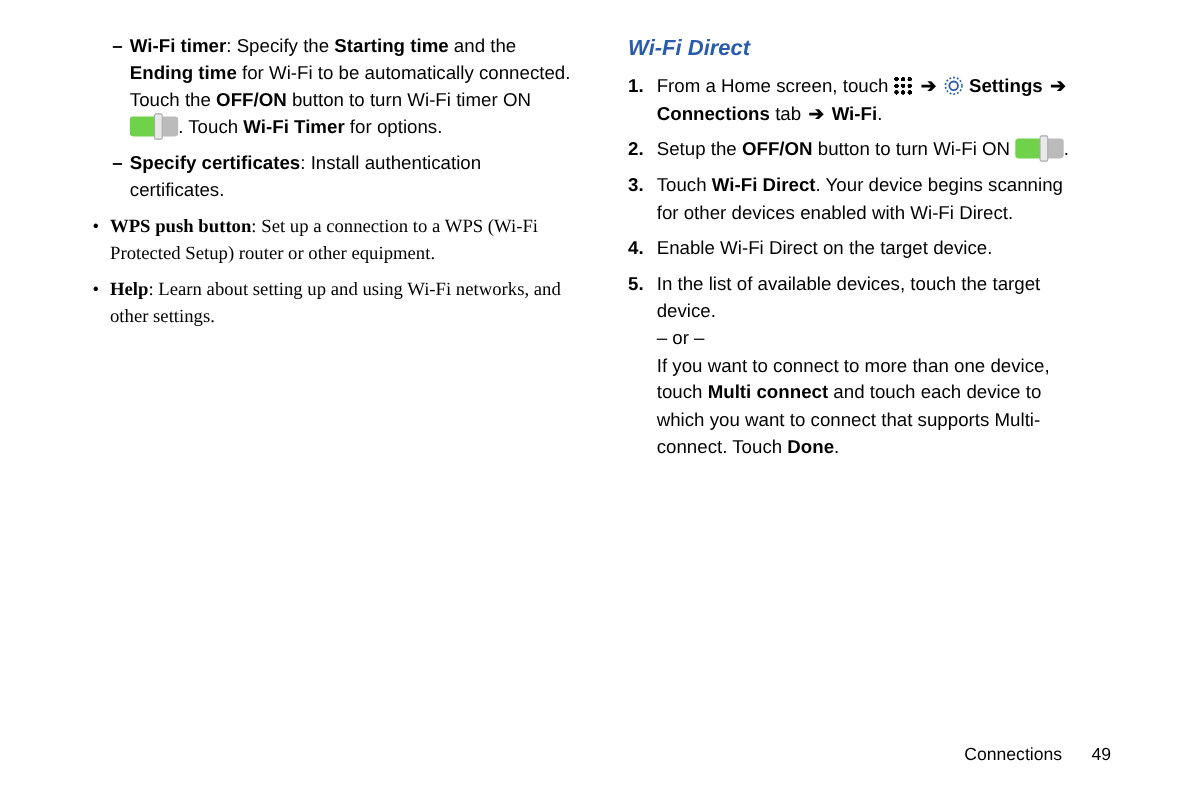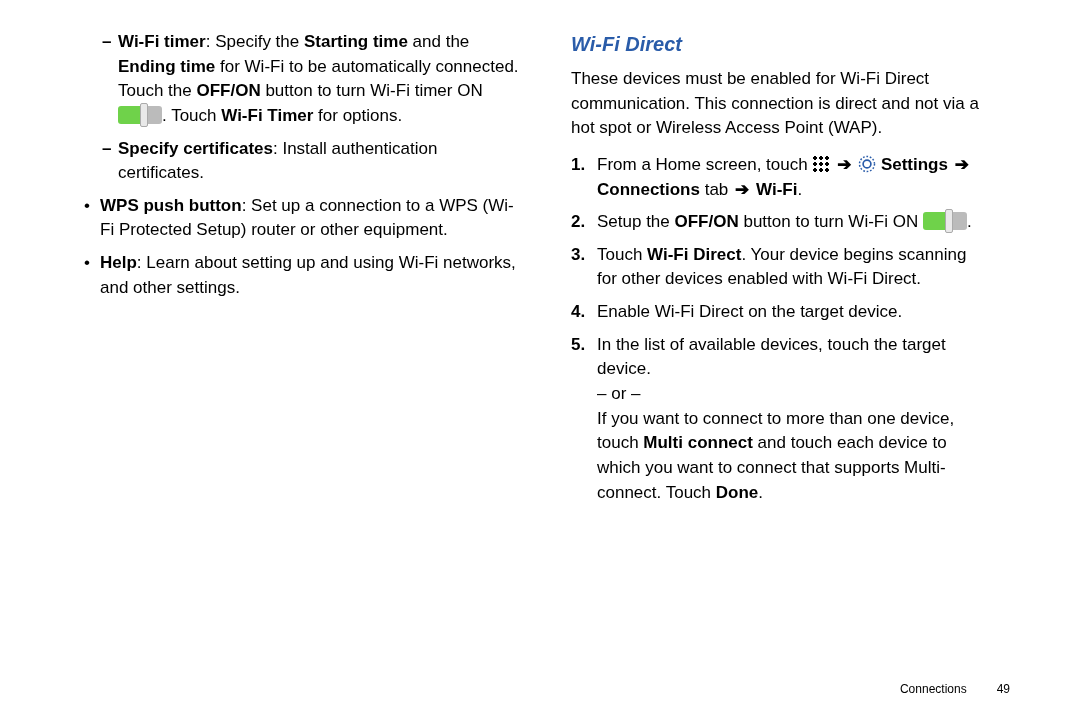--- a/index.html
+++ b/index.html
@@ -59,20 +59,21 @@
     position: absolute;
     left: 0;
     top: 0;
     font-weight: bold;
   }
   ul.bullet > li {
     list-style: none;
     position: relative;
     padding-left: 16px;
     margin-bottom: 8px;
+    font-family: Liberation Serif, serif;
   }
   ul.bullet > li::before {
     content: "•";
     position: absolute;
     left: 0;
     top: 0;
   }
   ol.num {
     counter-reset: step;
   }
@@ -146,21 +147,21 @@
   .settings-icon svg { display: block; }
   .arrow {
     font-weight: bold;
     padding: 0 2px;
     font-family: Arial, sans-serif;
   }
   .footer {
     position: absolute;
     bottom: 22px;
     right: 70px;
-    font-size: 12px;
+    font-size: 16px;
     color: #000;
   }
   .footer .pagenum {
     display: inline-block;
     width: 40px;
     text-align: right;
   }
 </style>
 </head>
 <body>
@@ -181,21 +182,20 @@
         <span class="b">WPS push button</span><span>: Set up a connection to a WPS (Wi-Fi Protected Setup) router or other equipment.</span>
       </li>
       <li>
         <span class="b">Help</span><span>: Learn about setting up and using Wi-Fi networks, and other settings.</span>
       </li>
     </ul>
   </div>
 
   <div class="col col-right">
     <h2 class="section">Wi-Fi Direct</h2>
-    <p>These devices must be enabled for Wi-Fi Direct communication. This connection is direct and not via a hot spot or Wireless Access Point (WAP).</p>
     <ol class="num">
       <li>
         <span>From a Home screen, touch </span><span class="apps-icon"></span>
         <span class="arrow">➔</span>
         <span class="settings-icon"><svg viewBox="0 0 24 24" width="18" height="18">
               <circle cx="12" cy="12" r="10" fill="none" stroke="#2a5ca9" stroke-width="2" stroke-dasharray="2.3 2.3"></circle>
               <circle cx="12" cy="12" r="5.2" fill="none" stroke="#2a5ca9" stroke-width="2.2"></circle>
             </svg></span>
         <span> </span><span class="b">Settings</span>
         <span class="arrow">➔</span>

